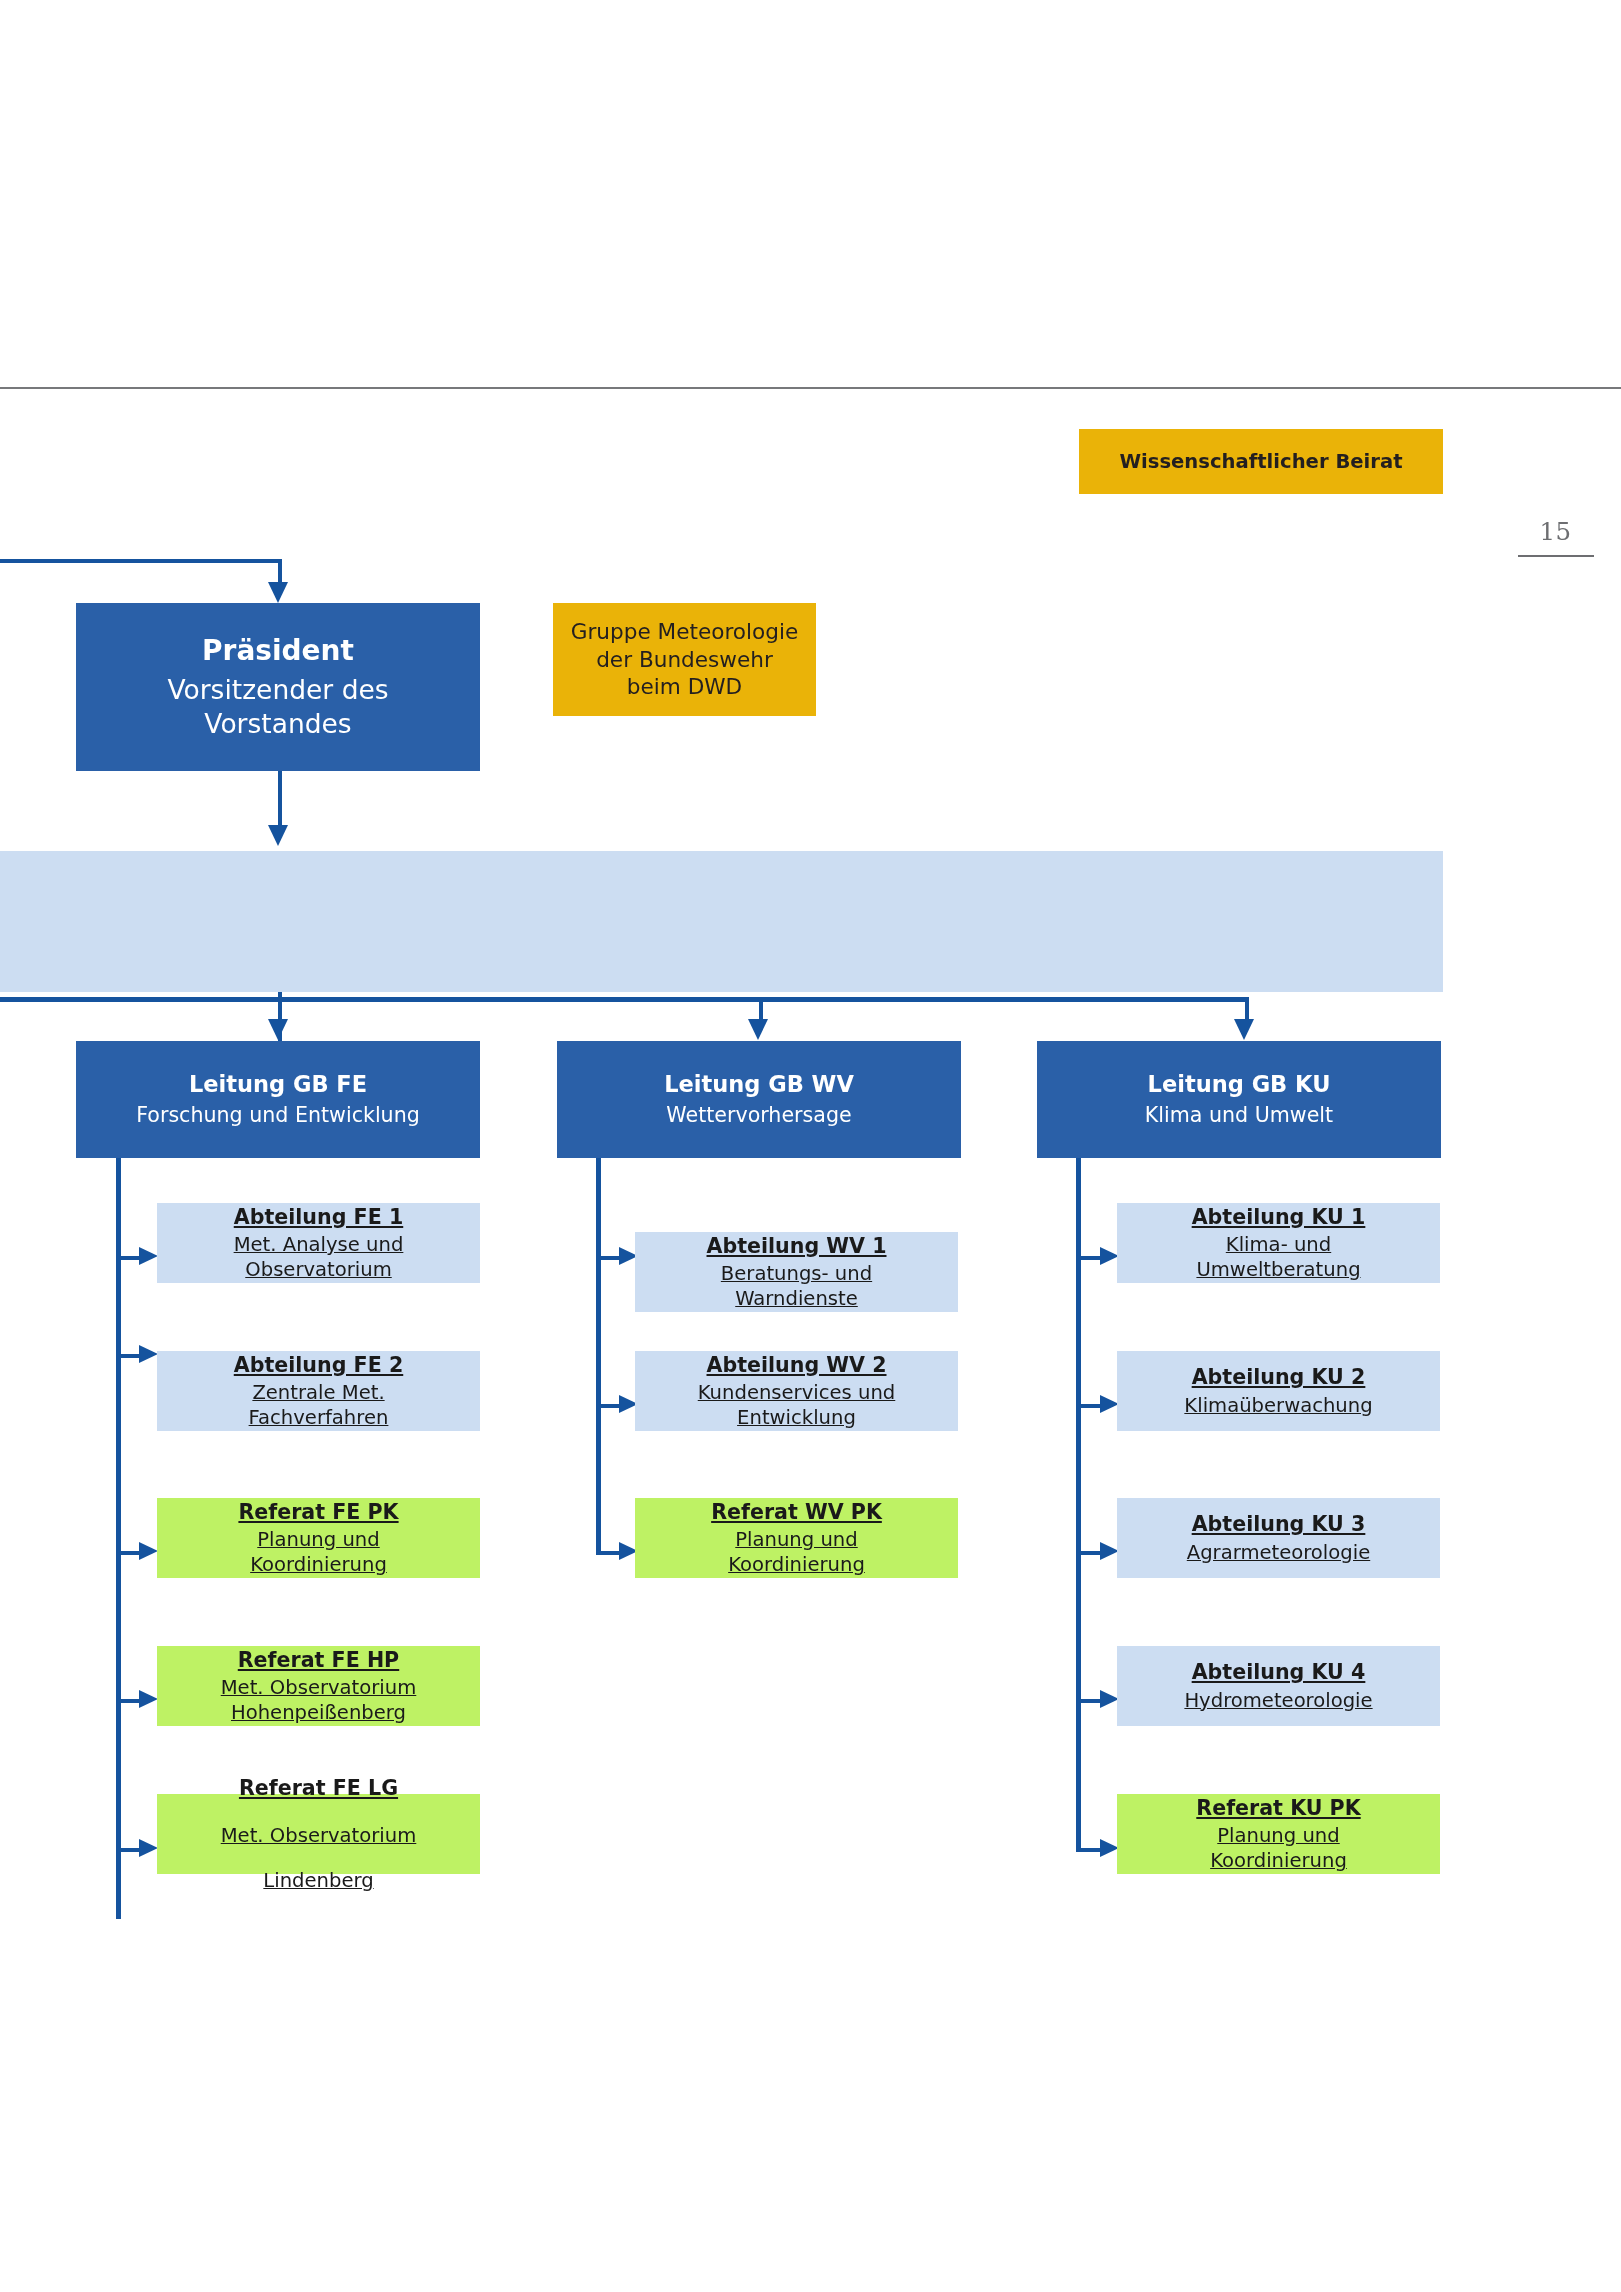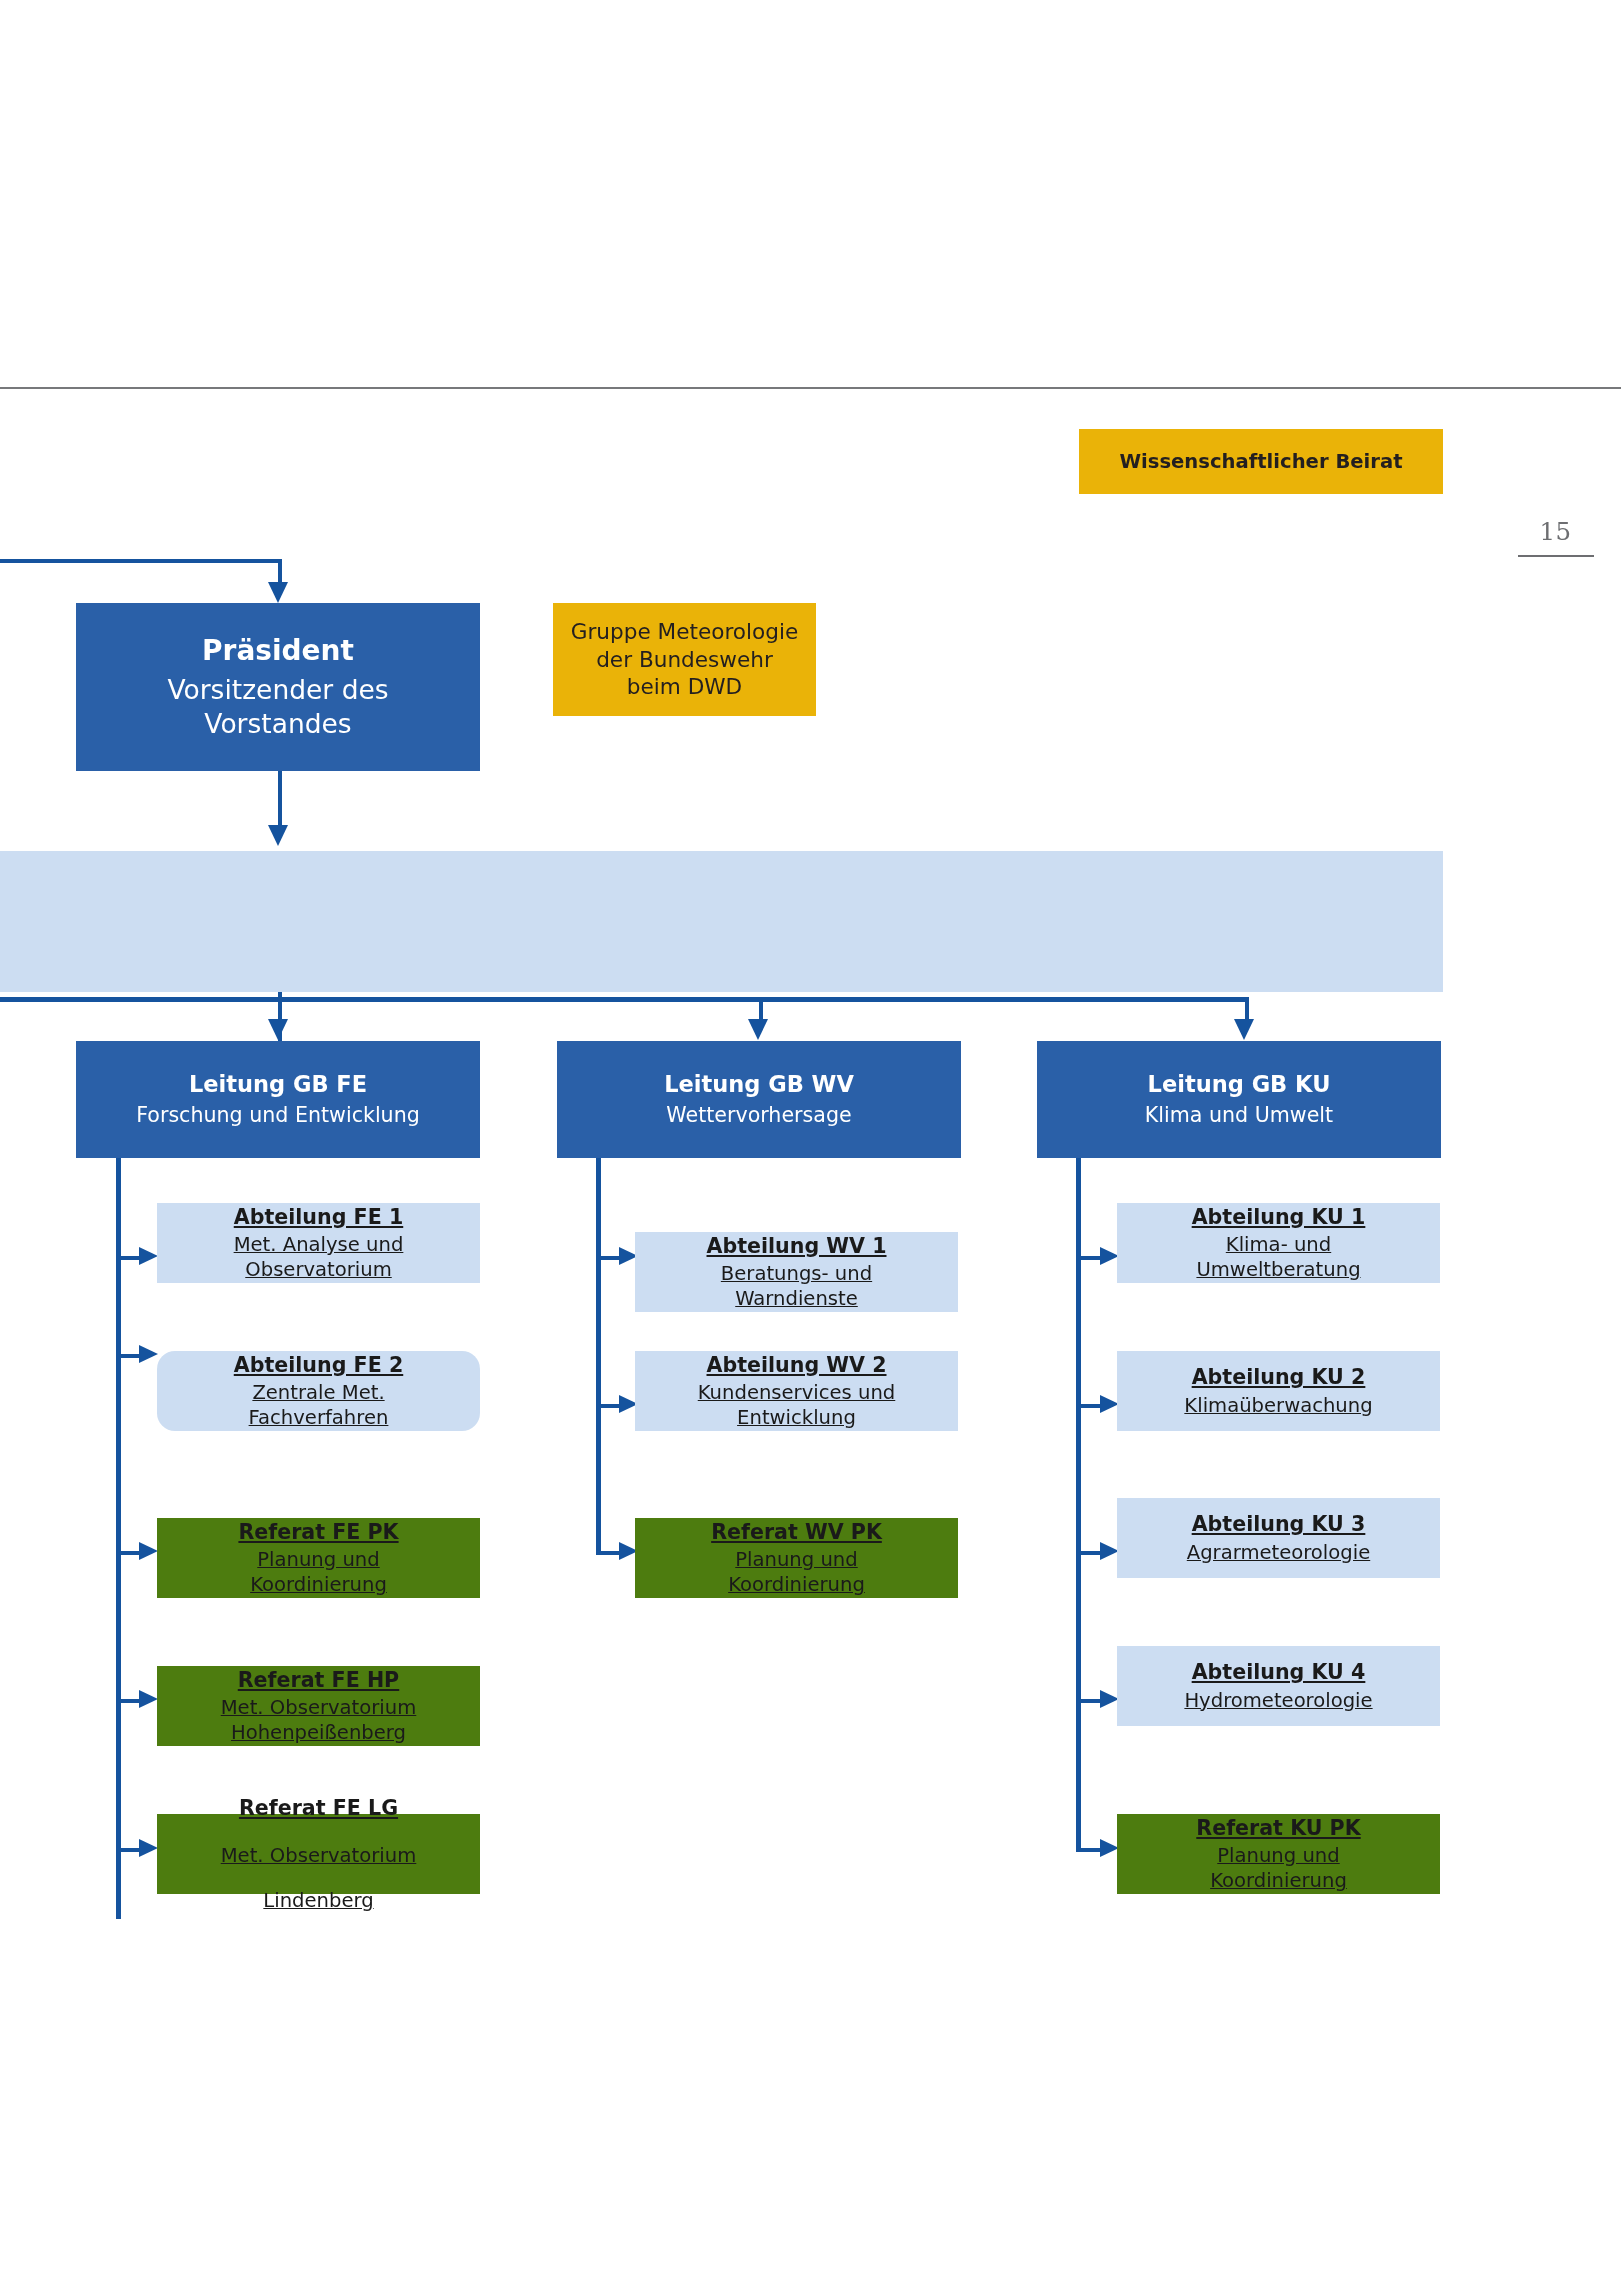--- a/index.html
+++ b/index.html
@@ -61,21 +61,21 @@
     font-weight: bold;
     display: block;
   }
   .node .t2 {
     font-weight: normal;
     display: block;
   }
 
   .node.dark   { background: #2A60A8; color: #ffffff; }
   .node.light  { background: #CCDDF2; color: #1a1a1a; }
-  .node.grey   { background: #4d7c0f; color: #1a1a1a; margin-top: 20px; }
+  .node.grey   { background: #bef264; color: #1a1a1a; }
   .node.orange { background: #eab308; color: #231f20; }
 
   
   #node-beirat {
     left: 1079px; top: 429px; width: 364px; height: 65px;
     font-size: 19.6px;
   }
   #node-praesident {
     left: 76px; top: 603px; width: 404px; height: 168px;
     font-size: 26.5px;
@@ -225,21 +225,21 @@
   <span class="t1">Leitung GB KU</span>
   <span class="t2">Klima und Umwelt</span>
 </div>
 
 <div class="col-fe">
   <div class="node light sub" style="left:157px; top:1203px;">
     <span class="t1">Abteilung FE 1</span>
     <span class="t2">Met. Analyse und</span>
     <span class="t2">Observatorium</span>
   </div>
-  <div class="node light sub" style="left:157px; top:1351px;border-radius:18px;">
+  <div class="node light sub" style="left:157px; top:1351px;">
     <span class="t1">Abteilung FE 2</span>
     <span class="t2">Zentrale Met.</span>
     <span class="t2">Fachverfahren</span>
   </div>
   <div class="node grey sub" style="left:157px; top:1498px;">
     <span class="t1">Referat FE PK</span>
     <span class="t2">Planung und</span>
     <span class="t2">Koordinierung</span>
   </div>
   <div class="node grey sub" style="left:157px; top:1646px;">

